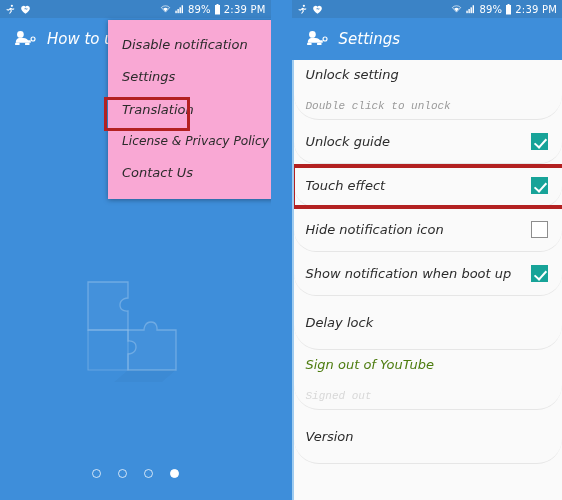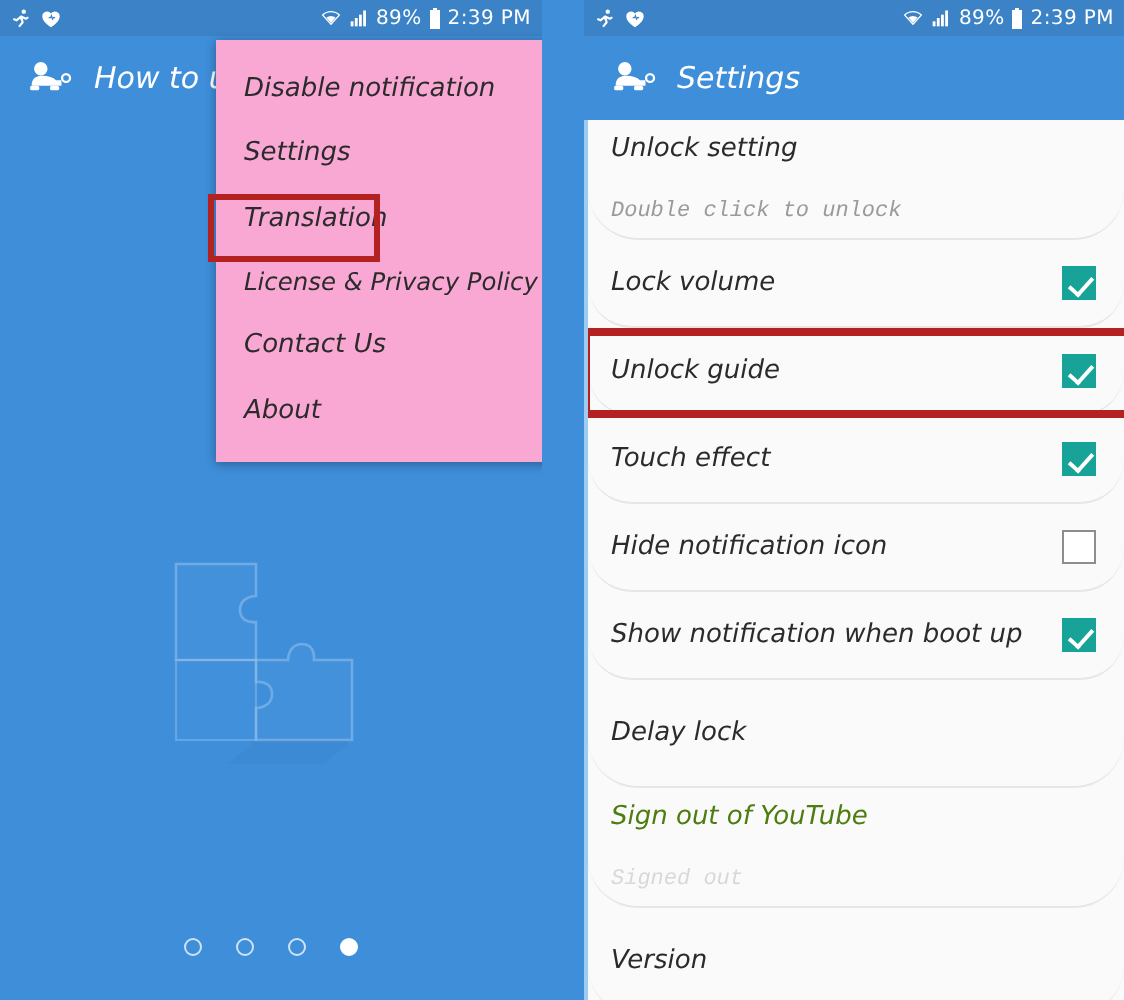--- a/index.html
+++ b/index.html
@@ -267,21 +267,20 @@
         <span class="dot active"></span>
       </div>
     </div>
 
     <div class="menu">
       <div class="menu-item">Disable notification</div>
       <div class="menu-item">Settings</div>
       <div class="menu-item">Translation</div>
       <div class="menu-item small">License &amp; Privacy Policy</div>
       <div class="menu-item">Contact Us</div>
-      <div class="menu-item">About</div>
     </div>
 
     <div class="hl-menu"></div>
   </div>
 
   <div class="panel panel-right">
 
     <div class="statusbar">
       <div class="sb-left">
         <span class="sb-icon">
@@ -338,26 +337,20 @@
 
     <div class="settings-list">
 
       <div class="srow tall">
         <div class="srow-texts">
           <div class="srow-title">Unlock setting</div>
           <div class="srow-sub">Double click to unlock</div>
         </div>
       </div>
 
-      <div class="srow">
-        <div class="srow-texts">
-          <div class="srow-title">Lock volume</div>
-        </div>
-        <span class="cbox checked"></span>
-      </div>
 
       <div class="srow">
         <div class="srow-texts">
           <div class="srow-title">Unlock guide</div>
         </div>
         <span class="cbox checked"></span>
       </div>
 
       <div class="srow">
         <div class="srow-texts">

